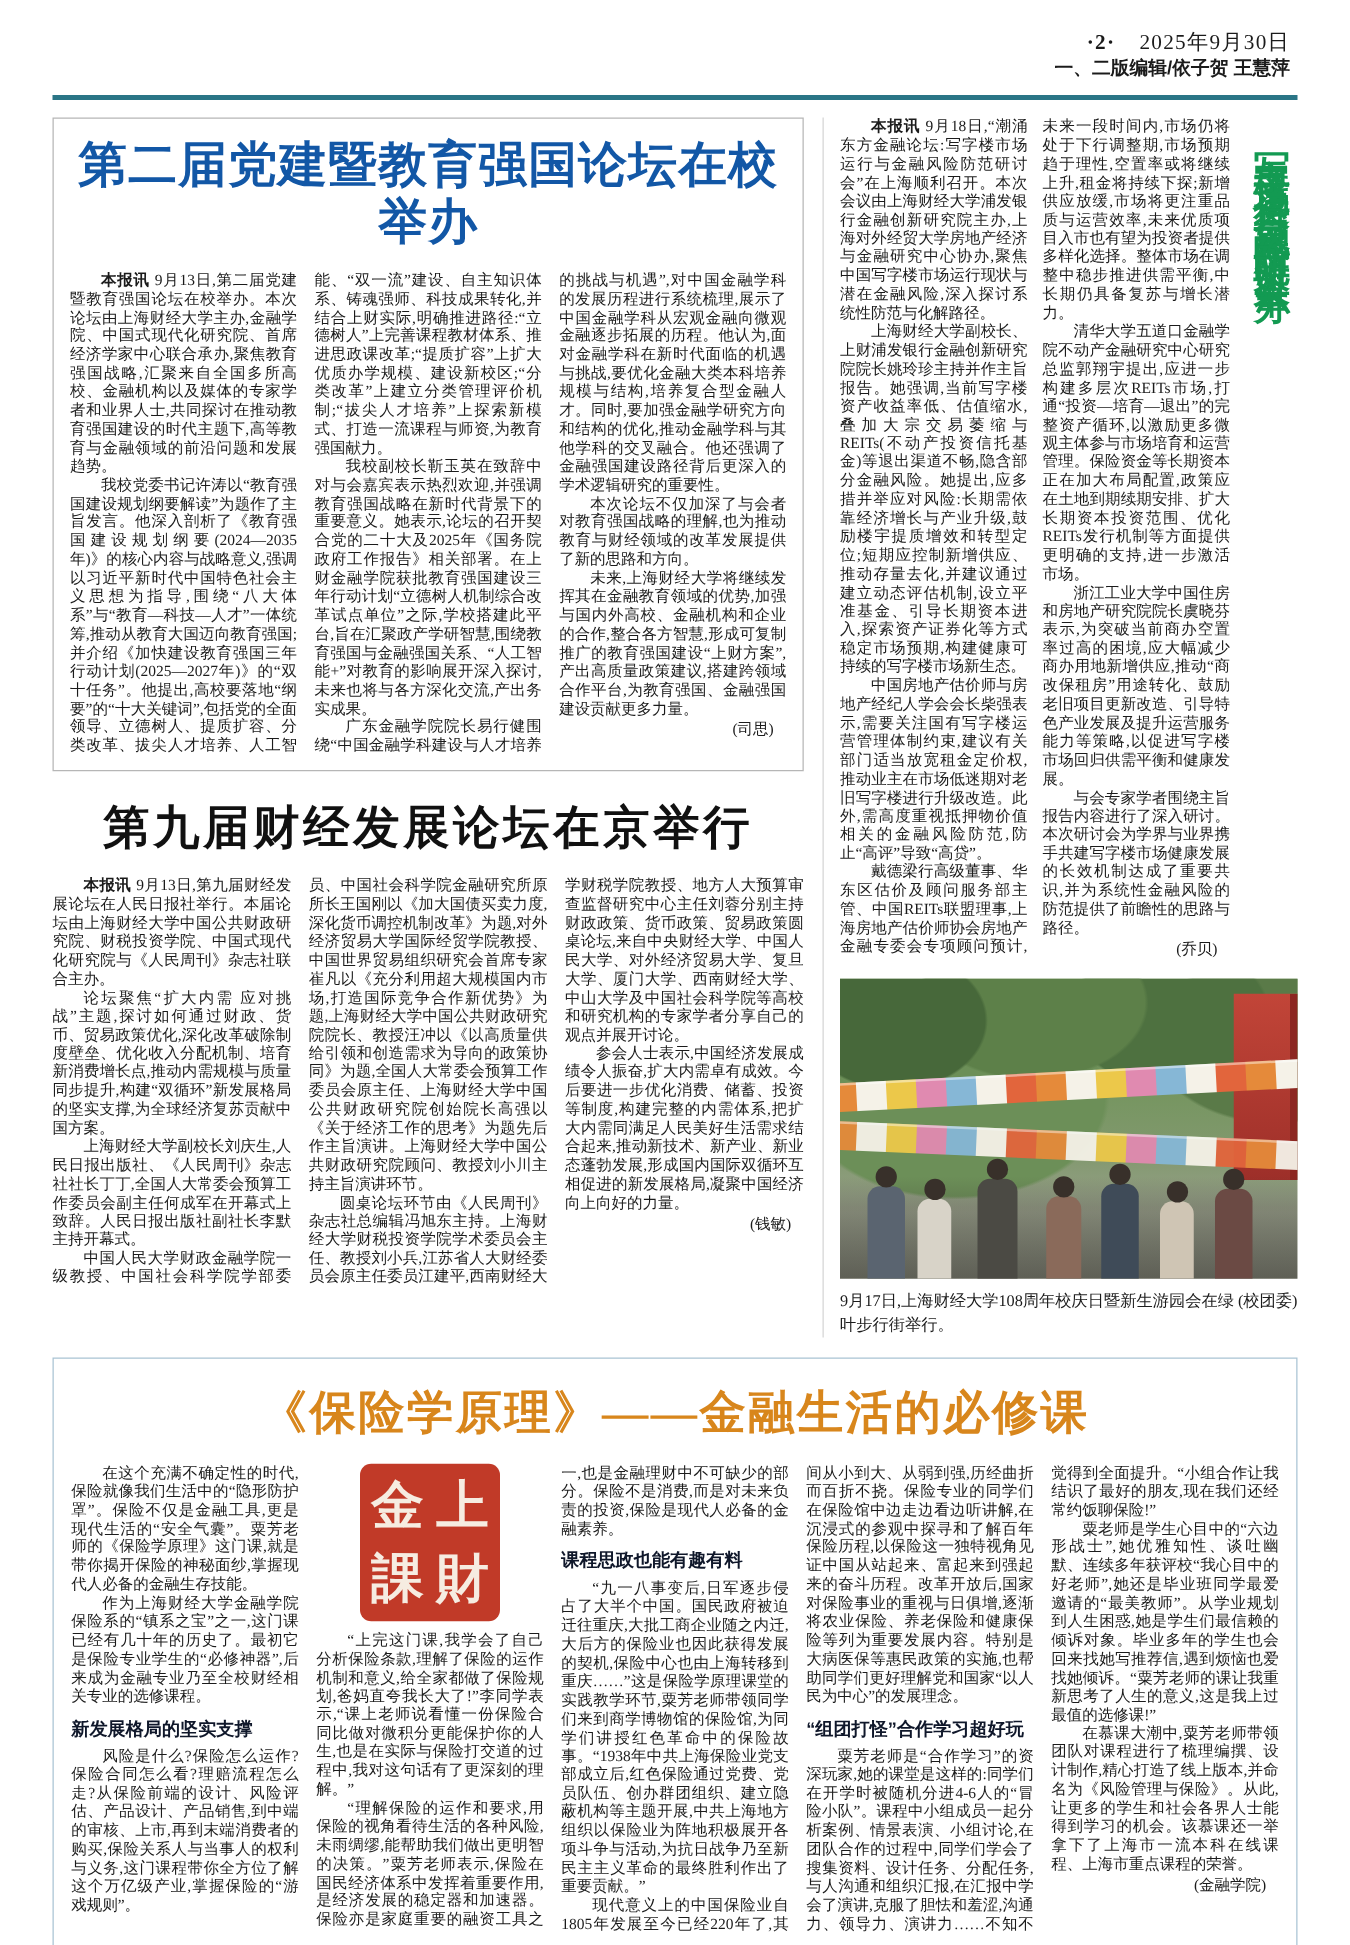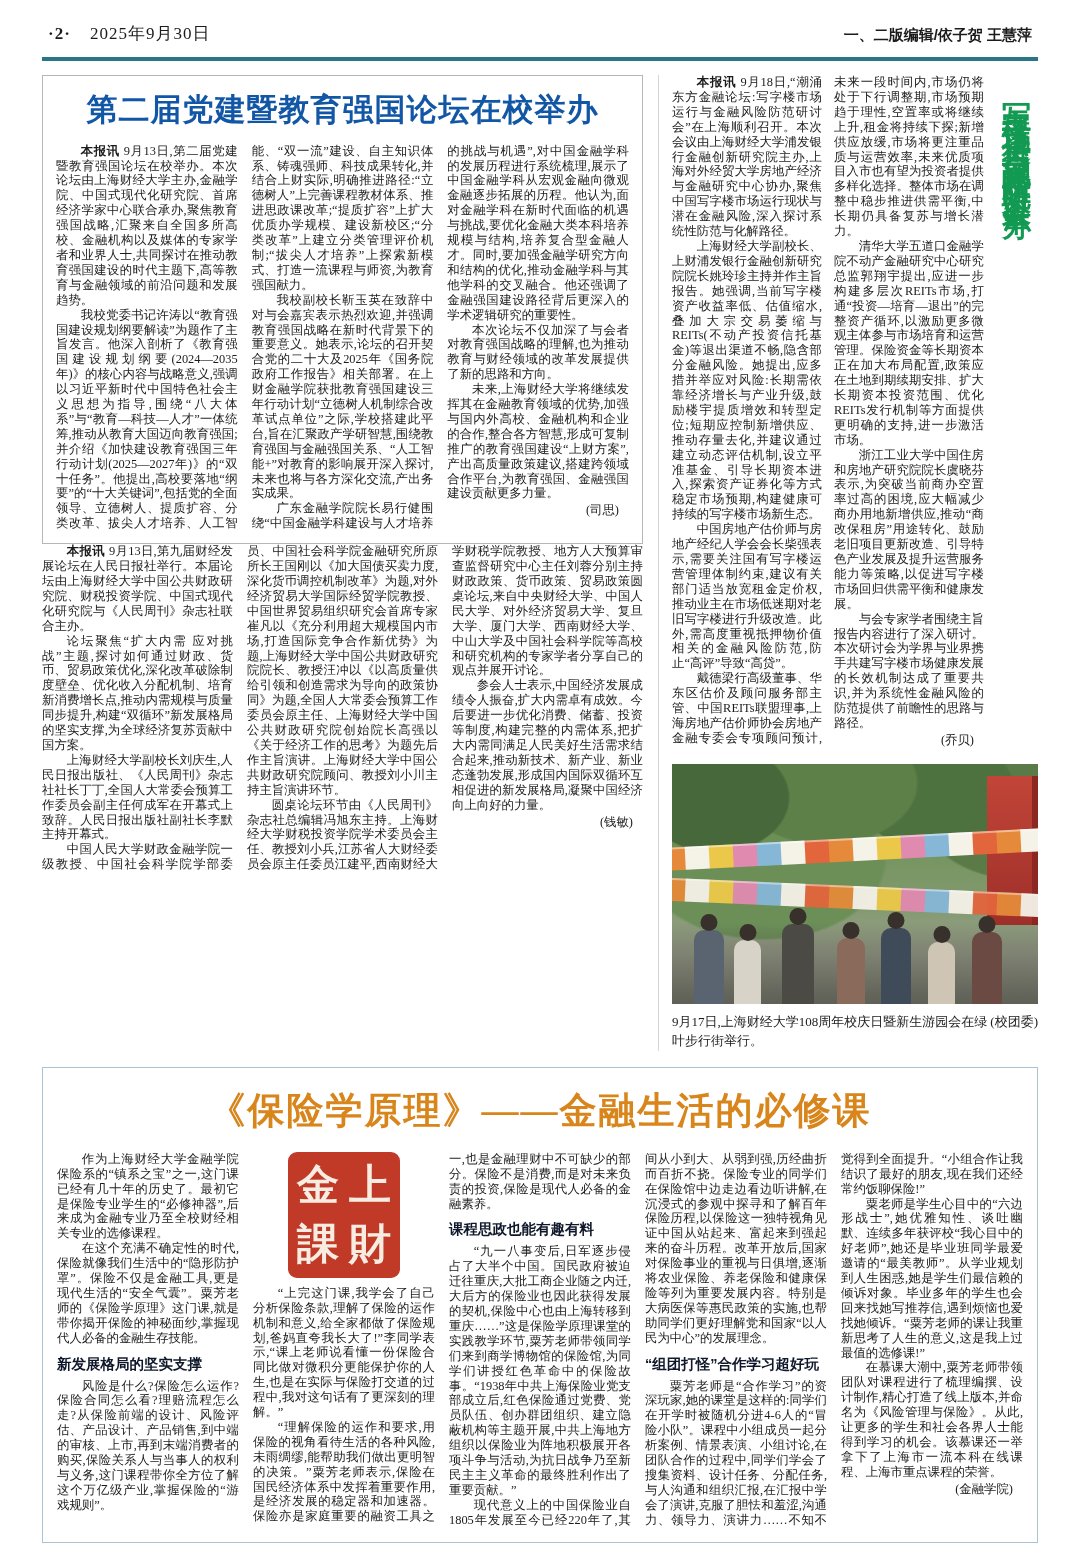--- a/index.html
+++ b/index.html
@@ -1,39 +1,39 @@
 <!DOCTYPE html>
 <html><head>
 <meta charset="utf-8">
 <style>
   html,body{margin:0;padding:0;background:#ececec;}
   .page{width:1080px;min-height:1556px;margin:0 auto;background:#ffffff;box-sizing:border-box;
         padding:16px 42px 26px;font-family:"Liberation Serif","DejaVu Serif",serif;color:#1b1b1b;}
   
-  .phead{display:flex;justify-content:space-between;align-items:flex-end;padding:6px 6px 8px;}
+  .phead{display:flex;justify-content:space-between;align-items:flex-end;padding:6px 6px 8px;flex-direction:column;}
   .phead .hleft{font-size:17px;letter-spacing:1px;}
   .phead .hleft b{margin-right:14px;}
   .phead .hright{font-family:"Liberation Sans","DejaVu Sans",sans-serif;font-weight:bold;font-size:15px;}
   .rule{height:4px;background:#2a7586;margin:4px 0 14px;}
   
   .cols{text-align:justify;}
   .cols p{margin:0;text-indent:2em;font-size:12.4px;line-height:14.9px;}
   .cols p b{font-family:"Liberation Sans","DejaVu Sans",sans-serif;margin-right:4px;}
   .byline{text-align:right !important;text-indent:0 !important;padding-right:10px;margin-top:2px !important;}
   .cols3{column-count:3;column-gap:14px;}
   .cols2{column-count:2;column-gap:12px;}
   .cols5{column-count:5;column-gap:14px;}
   
   .main{display:flex;gap:15px;}
   .left{width:601px;flex:0 0 auto;}
   .right{flex:1;min-width:0;border-left:1px solid #d5d5d5;padding-left:13px;}
   
   .a1box{border:1px solid #b6b6b6;padding:14px 13px 12px;}
   .t1{font-family:"Liberation Sans","DejaVu Sans",sans-serif;font-weight:bold;color:#1257a6;
-      font-size:31px;line-height:1.15;text-align:center;margin:2px 0 16px;letter-spacing:1px;}
+      font-size:39px;line-height:1.15;text-align:center;margin:2px 0 16px;letter-spacing:1px;}
   
   .t2{font-family:"Liberation Serif",serif;font-weight:bold;color:#111;font-size:37px;
       text-align:center;margin:20px 0 14px;letter-spacing:3px;}
   
   .rtop{display:flex;gap:12px;}
   .a3wrap{flex:1;min-width:0;}
   .vtitle{writing-mode:vertical-rl;font-family:"Liberation Sans","DejaVu Sans",sans-serif;
           font-weight:bold;color:#139a52;font-size:29px;line-height:42px;letter-spacing:6px;
           margin:4px 0 0;flex:0 0 auto;max-height:640px;}
   
@@ -97,20 +97,21 @@
           <p>我校党委书记许涛以“教育强国建设规划纲要解读”为题作了主旨发言。他深入剖析了《教育强国建设规划纲要(2024—2035年)》的核心内容与战略意义,强调以习近平新时代中国特色社会主义思想为指导,围绕“八大体系”与“教育—科技—人才”一体统筹,推动从教育大国迈向教育强国;并介绍《加快建设教育强国三年行动计划(2025—2027年)》的“双十任务”。他提出,高校要落地“纲要”的“十大关键词”,包括党的全面领导、立德树人、提质扩容、分类改革、拔尖人才培养、人工智能、“双一流”建设、自主知识体系、铸魂强师、科技成果转化,并结合上财实际,明确推进路径:“立德树人”上完善课程教材体系、推进思政课改革;“提质扩容”上扩大优质办学规模、建设新校区;“分类改革”上建立分类管理评价机制;“拔尖人才培养”上探索新模式、打造一流课程与师资,为教育强国献力。</p>
           <p>我校副校长靳玉英在致辞中对与会嘉宾表示热烈欢迎,并强调教育强国战略在新时代背景下的重要意义。她表示,论坛的召开契合党的二十大及2025年《国务院政府工作报告》相关部署。在上财金融学院获批教育强国建设三年行动计划“立德树人机制综合改革试点单位”之际,学校搭建此平台,旨在汇聚政产学研智慧,围绕教育强国与金融强国关系、“人工智能+”对教育的影响展开深入探讨,未来也将与各方深化交流,产出务实成果。</p>
           <p>广东金融学院院长易行健围绕“中国金融学科建设与人才培养的挑战与机遇”,对中国金融学科的发展历程进行系统梳理,展示了中国金融学科从宏观金融向微观金融逐步拓展的历程。他认为,面对金融学科在新时代面临的机遇与挑战,要优化金融大类本科培养规模与结构,培养复合型金融人才。同时,要加强金融学研究方向和结构的优化,推动金融学科与其他学科的交叉融合。他还强调了金融强国建设路径背后更深入的学术逻辑研究的重要性。</p>
           <p>本次论坛不仅加深了与会者对教育强国战略的理解,也为推动教育与财经领域的改革发展提供了新的思路和方向。</p>
           <p>未来,上海财经大学将继续发挥其在金融教育领域的优势,加强与国内外高校、金融机构和企业的合作,整合各方智慧,形成可复制推广的教育强国建设“上财方案”,产出高质量政策建议,搭建跨领域合作平台,为教育强国、金融强国建设贡献更多力量。</p>
           <p class="byline">(司思)</p>
         </div>
       </article>
 
       <article>
+        <h2 class="t2">第九届财经发展论坛在京举行</h2>
         <div class="cols cols3">
           <p><b>本报讯</b><span>9月13日,第九届财经发展论坛在人民日报社举行。本届论坛由上海财经大学中国公共财政研究院、财税投资学院、中国式现代化研究院与《人民周刊》杂志社联合主办。</span></p>
           <p>论坛聚焦“扩大内需 应对挑战”主题,探讨如何通过财政、货币、贸易政策优化,深化改革破除制度壁垒、优化收入分配机制、培育新消费增长点,推动内需规模与质量同步提升,构建“双循环”新发展格局的坚实支撑,为全球经济复苏贡献中国方案。</p>
           <p>上海财经大学副校长刘庆生,人民日报出版社、《人民周刊》杂志社社长丁丁,全国人大常委会预算工作委员会副主任何成军在开幕式上致辞。人民日报出版社副社长李默主持开幕式。</p>
           <p>中国人民大学财政金融学院一级教授、中国社会科学院学部委员、中国社会科学院金融研究所原所长王国刚以《加大国债买卖力度,深化货币调控机制改革》为题,对外经济贸易大学国际经贸学院教授、中国世界贸易组织研究会首席专家崔凡以《充分利用超大规模国内市场,打造国际竞争合作新优势》为题,上海财经大学中国公共财政研究院院长、教授汪冲以《以高质量供给引领和创造需求为导向的政策协同》为题,全国人大常委会预算工作委员会原主任、上海财经大学中国公共财政研究院创始院长高强以《关于经济工作的思考》为题先后作主旨演讲。上海财经大学中国公共财政研究院顾问、教授刘小川主持主旨演讲环节。</p>
           <p>圆桌论坛环节由《人民周刊》杂志社总编辑冯旭东主持。上海财经大学财税投资学院学术委员会主任、教授刘小兵,江苏省人大财经委员会原主任委员江建平,西南财经大学财税学院教授、地方人大预算审查监督研究中心主任刘蓉分别主持财政政策、货币政策、贸易政策圆桌论坛,来自中央财经大学、中国人民大学、对外经济贸易大学、复旦大学、厦门大学、西南财经大学、中山大学及中国社会科学院等高校和研究机构的专家学者分享自己的观点并展开讨论。</p>
           <p>参会人士表示,中国经济发展成绩令人振奋,扩大内需卓有成效。今后要进一步优化消费、储蓄、投资等制度,构建完整的内需体系,把扩大内需同满足人民美好生活需求结合起来,推动新技术、新产业、新业态蓬勃发展,形成国内国际双循环互相促进的新发展格局,凝聚中国经济向上向好的力量。</p>
           <p class="byline">(钱敏)</p>
         </div>
       </article>
@@ -154,22 +155,22 @@
           <span class="cap">9月17日,上海财经大学108周年校庆日暨新生游园会在绿叶步行街举行。</span>
         </figcaption>
       </figure>
 
     </section>
   </main>
 
   <article class="a4box">
     <h1 class="t4">《保险学原理》——金融生活的必修课</h1>
     <div class="cols cols5">
+      <p>在这个充满不确定性的时代,保险就像我们生活中的“隐形防护罩”。保险不仅是金融工具,更是现代生活的“安全气囊”。粟芳老师的《保险学原理》这门课,就是带你揭开保险的神秘面纱,掌握现代人必备的金融生存技能。</p>
       <p>作为上海财经大学金融学院保险系的“镇系之宝”之一,这门课已经有几十年的历史了。最初它是保险专业学生的“必修神器”,后来成为金融专业乃至全校财经相关专业的选修课程。</p>
-      <p>在这个充满不确定性的时代,保险就像我们生活中的“隐形防护罩”。保险不仅是金融工具,更是现代生活的“安全气囊”。粟芳老师的《保险学原理》这门课,就是带你揭开保险的神秘面纱,掌握现代人必备的金融生存技能。</p>
 
       <h3 class="subhead">新发展格局的坚实支撑</h3>
       <p>风险是什么?保险怎么运作?保险合同怎么看?理赔流程怎么走?从保险前端的设计、风险评估、产品设计、产品销售,到中端的审核、上市,再到末端消费者的购买,保险关系人与当事人的权利与义务,这门课程带你全方位了解这个万亿级产业,掌握保险的“游戏规则”。</p>
       <div class="seal">
         <span>金</span>
         <span>上</span>
         <span>課</span>
         <span>財</span>
       </div>
       <p>“上完这门课,我学会了自己分析保险条款,理解了保险的运作机制和意义,给全家都做了保险规划,爸妈直夸我长大了!”李同学表示,“课上老师说看懂一份保险合同比做对微积分更能保护你的人生,也是在实际与保险打交道的过程中,我对这句话有了更深刻的理解。”</p>

